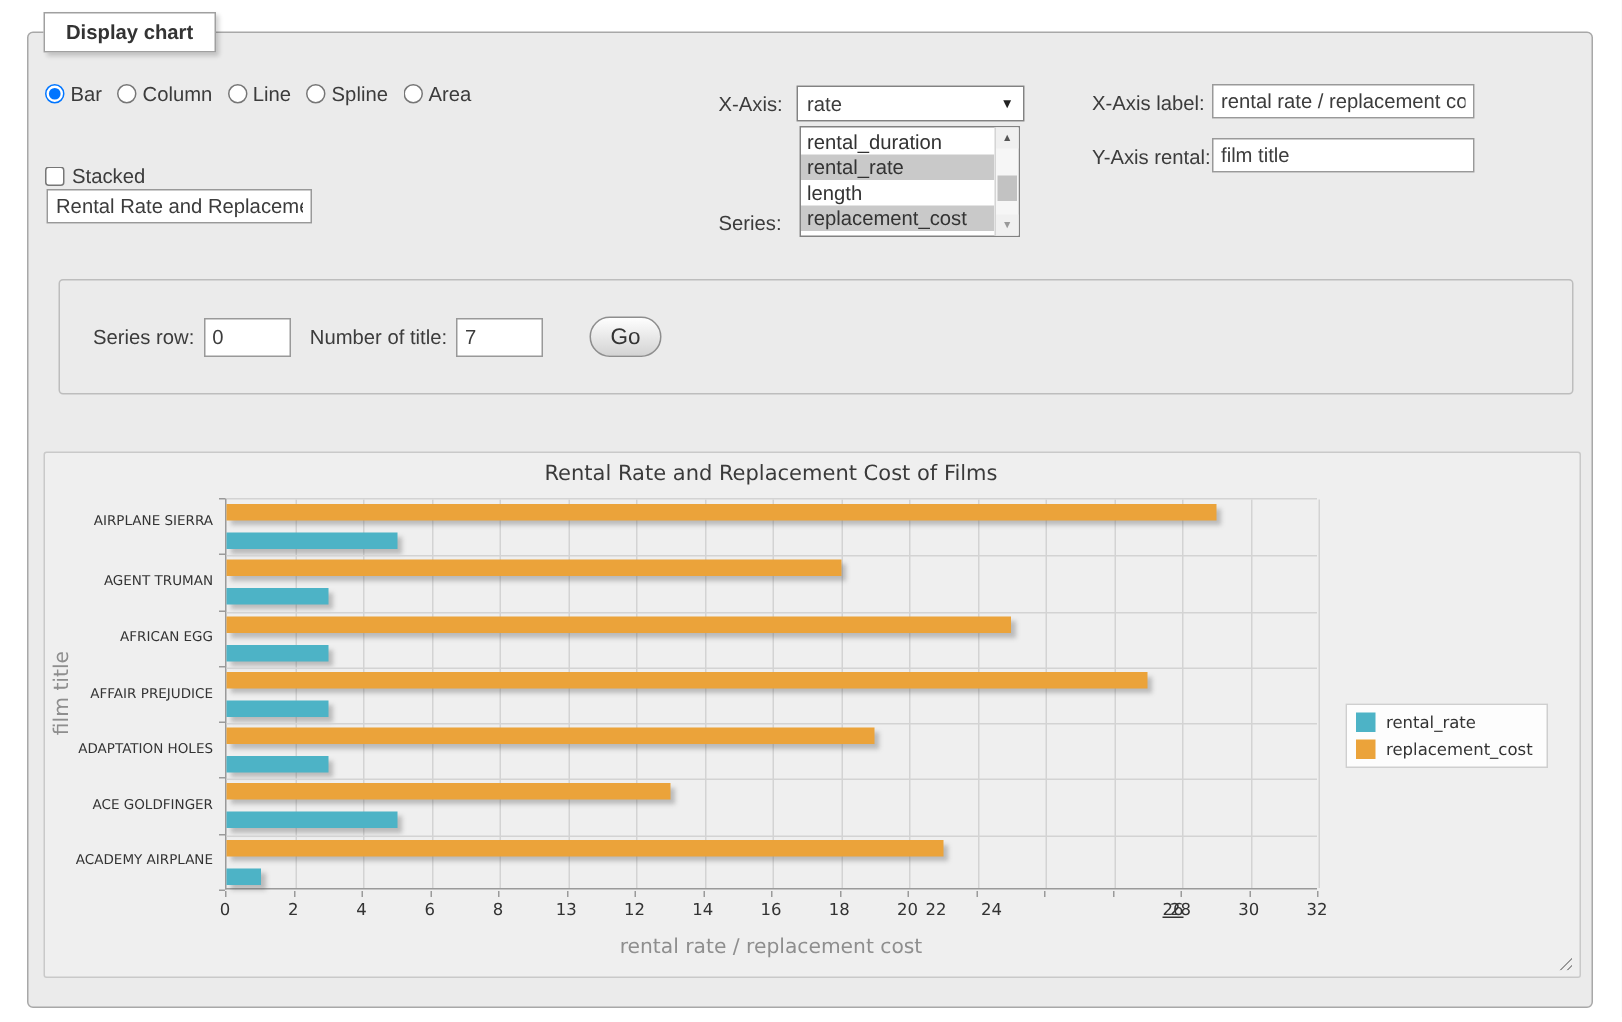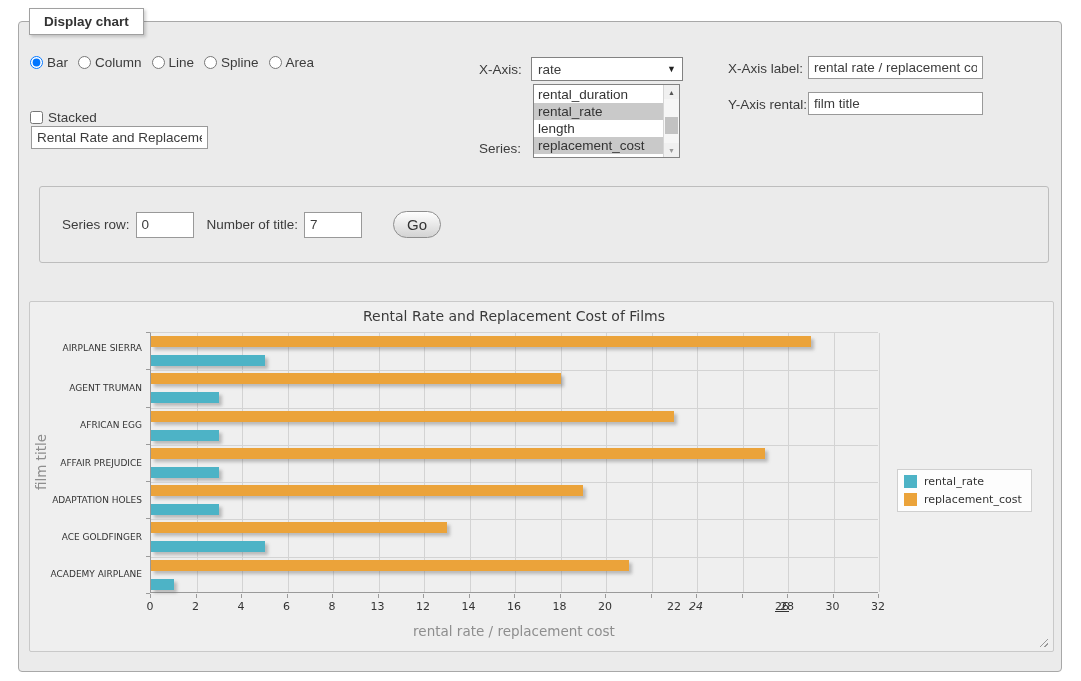--- a/index.html
+++ b/index.html
@@ -208,23 +208,23 @@
         <div class="xtick-label" style="left: 373px; top: 298px;">12</div>
         <div class="tick-stub" style="left: 393px; top: 292px; width: 1px; height: 4px; position: absolute;"></div>
         <div class="xtick-label" style="left: 418.5px; top: 298px;">14</div>
         <div class="tick-stub" style="left: 438.5px; top: 292px; width: 1px; height: 4px; position: absolute;"></div>
         <div class="xtick-label" style="left: 464px; top: 298px;">16</div>
         <div class="tick-stub" style="left: 484px; top: 292px; width: 1px; height: 4px; position: absolute;"></div>
         <div class="xtick-label" style="left: 509.5px; top: 298px;">18</div>
         <div class="tick-stub" style="left: 529.5px; top: 292px; width: 1px; height: 4px; position: absolute;"></div>
         <div class="xtick-label" style="left: 555px; top: 298px;">20</div>
         <div class="tick-stub" style="left: 575px; top: 292px; width: 1px; height: 4px; position: absolute;"></div>
-        <div class="xtick-label" style="left: 624px; top: 298px;">22</div>
+        <div class="xtick-label" style="left: 574px; top: 298px;">22</div>
         <div class="tick-stub" style="left: 620.5px; top: 292px; width: 1px; height: 4px; position: absolute;"></div>
-        <div class="xtick-label" style="left: 646px; top: 298px; font-style: italic;">24</div>
+        <div class="xtick-label" style="left: 611px; top: 298px;">24</div>
         <div class="tick-stub" style="left: 666px; top: 292px; width: 1px; height: 4px; position: absolute;"></div>
         <div class="xtick-label" style="left: 732px; top: 298px; text-decoration: underline;">26</div>
         <div class="tick-stub" style="left: 711.5px; top: 292px; width: 1px; height: 4px; position: absolute;"></div>
         <div class="xtick-label" style="left: 737px; top: 298px;">28</div>
         <div class="tick-stub" style="left: 757px; top: 292px; width: 1px; height: 4px; position: absolute;"></div>
         <div class="xtick-label" style="left: 782.5px; top: 298px;">30</div>
         <div class="tick-stub" style="left: 802.5px; top: 292px; width: 1px; height: 4px; position: absolute;"></div>
         <div class="xtick-label" style="left: 828px; top: 298px;">32</div>
         <div class="tick-stub" style="left: 848px; top: 292px; width: 1px; height: 4px; position: absolute;"></div>
         <div class="cat-label" style="top: 41px;">AIRPLANE SIERRA</div>

